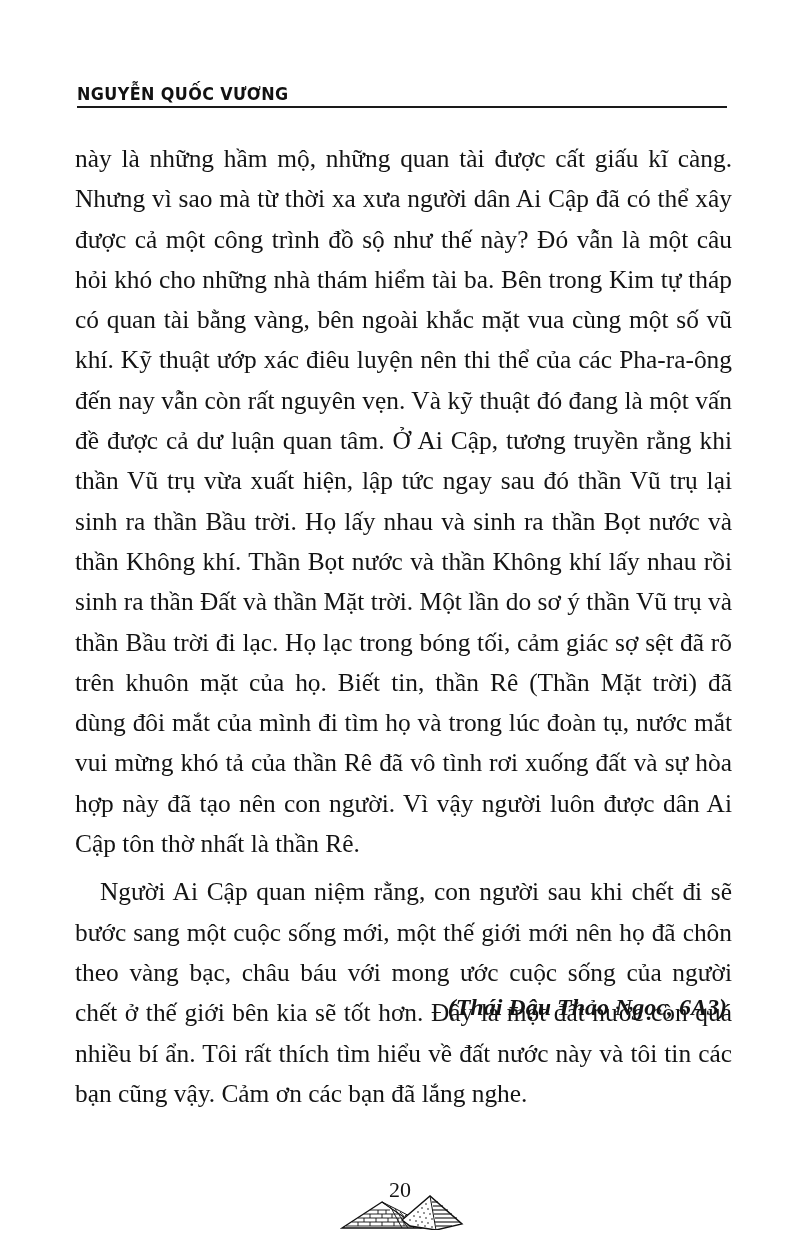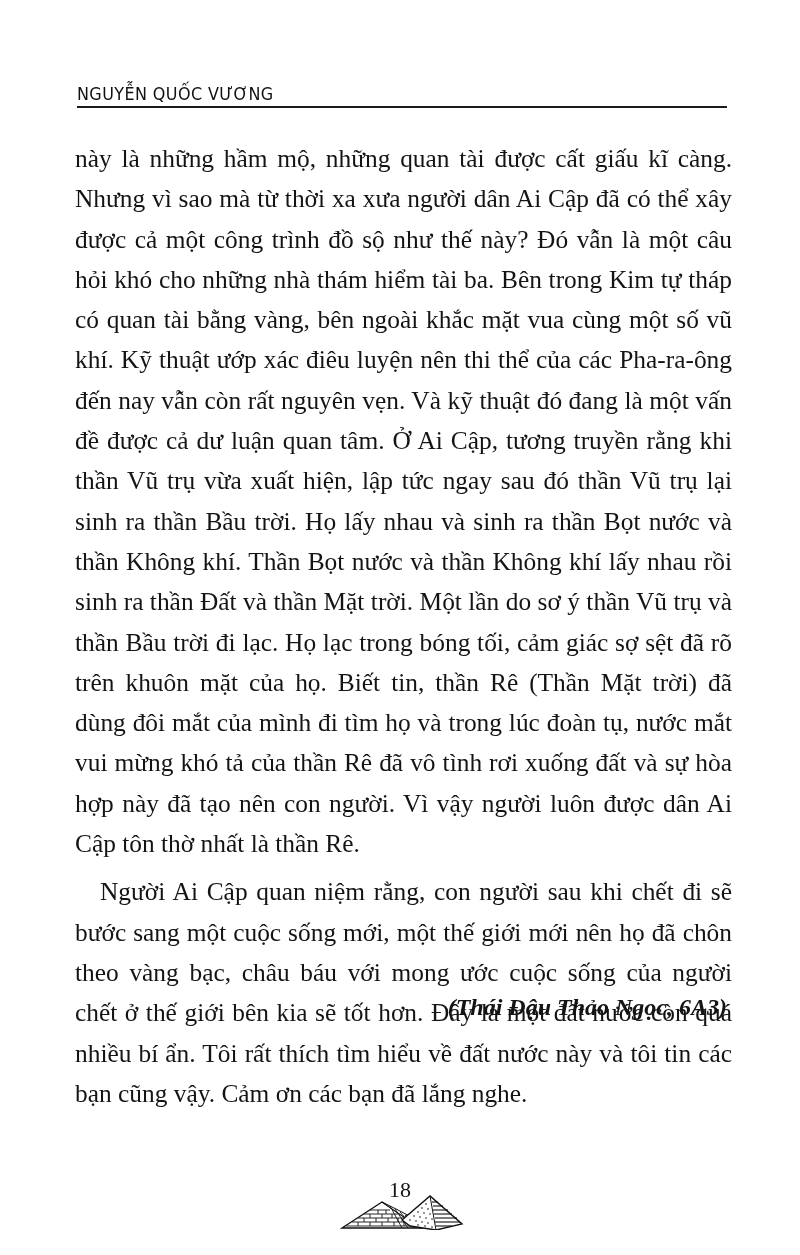--- a/index.html
+++ b/index.html
@@ -14,21 +14,21 @@
     overflow: hidden;
     color: #1a1a1a;
   }
   .running-head {
     position: absolute;
     left: 77px;
     top: 84px;
     width: 650px;
     font-family: "DejaVu Sans", sans-serif;
     font-size: 16px;
-    font-weight: normal;
+    font-weight: bold;
     letter-spacing: 0.4px;
     color: #111;
     transform: scaleY(1.05);
     transform-origin: left top;
   }
   .head-rule {
     position: absolute;
     left: 77px;
     top: 106px;
     width: 650px;
@@ -93,21 +93,21 @@
 <div class="running-head">NGUYỄN QUỐC VƯƠNG</div>
 <div class="head-rule"></div>
 
 <div class="body-text">
   <p class="cont">này là những hầm mộ, những quan tài được cất giấu kĩ càng. Nhưng vì sao mà từ thời xa xưa người dân Ai Cập đã có thể xây được cả một công trình đồ sộ như thế này? Đó vẫn là một câu hỏi khó cho những nhà thám hiểm tài ba. Bên trong Kim tự tháp có quan tài bằng vàng, bên ngoài khắc mặt vua cùng một số vũ khí. Kỹ thuật ướp xác điêu luyện nên thi thể của các Pha-ra-ông đến nay vẫn còn rất nguyên vẹn. Và kỹ thuật đó đang là một vấn đề được cả dư luận quan tâm. Ở Ai Cập, tương truyền rằng khi thần Vũ trụ vừa xuất hiện, lập tức ngay sau đó thần Vũ trụ lại sinh ra thần Bầu trời. Họ lấy nhau và sinh ra thần Bọt nước và thần Không khí. Thần Bọt nước và thần Không khí lấy nhau rồi sinh ra thần Đất và thần Mặt trời. Một lần do sơ ý thần Vũ trụ và thần Bầu trời đi lạc. Họ lạc trong bóng tối, cảm giác sợ sệt đã rõ trên khuôn mặt của họ. Biết tin, thần Rê (Thần Mặt trời) đã dùng đôi mắt của mình đi tìm họ và trong lúc đoàn tụ, nước mắt vui mừng khó tả của thần Rê đã vô tình rơi xuống đất và sự hòa hợp này đã tạo nên con người. Vì vậy người luôn được dân Ai Cập tôn thờ nhất là thần Rê.</p>
   <p class="indent">Người Ai Cập quan niệm rằng, con người sau khi chết đi sẽ bước sang một cuộc sống mới, một thế giới mới nên họ đã chôn theo vàng bạc, châu báu với mong ước cuộc sống của người chết ở thế giới bên kia sẽ tốt hơn. Đây là một đất nước còn quá nhiều bí ẩn. Tôi rất thích tìm hiểu về đất nước này và tôi tin các bạn cũng vậy. Cảm ơn các bạn đã lắng nghe.</p>
 </div>
 
 <div class="attribution">(Thái Đậu Thảo Ngọc, 6A3)</div>
 
-<div class="folio">18</div>
+<div class="folio">20</div>
 
 <svg class="pyramids" viewBox="0 0 125 40" xmlns="http://www.w3.org/2000/svg">
 
   <polygon points="2,38 42,12 80,38" fill="#ffffff" stroke="#111" stroke-width="1.4"></polygon>
   <polygon points="42,12 80,38 92,38 58,20" fill="#ffffff" stroke="#111" stroke-width="1"></polygon>
 
   <g stroke="#111" stroke-width="0.9">
     <line x1="30" y1="20" x2="50" y2="20"></line>
     <line x1="24" y1="24" x2="58" y2="24"></line>
     <line x1="18" y1="28" x2="64" y2="28"></line>

